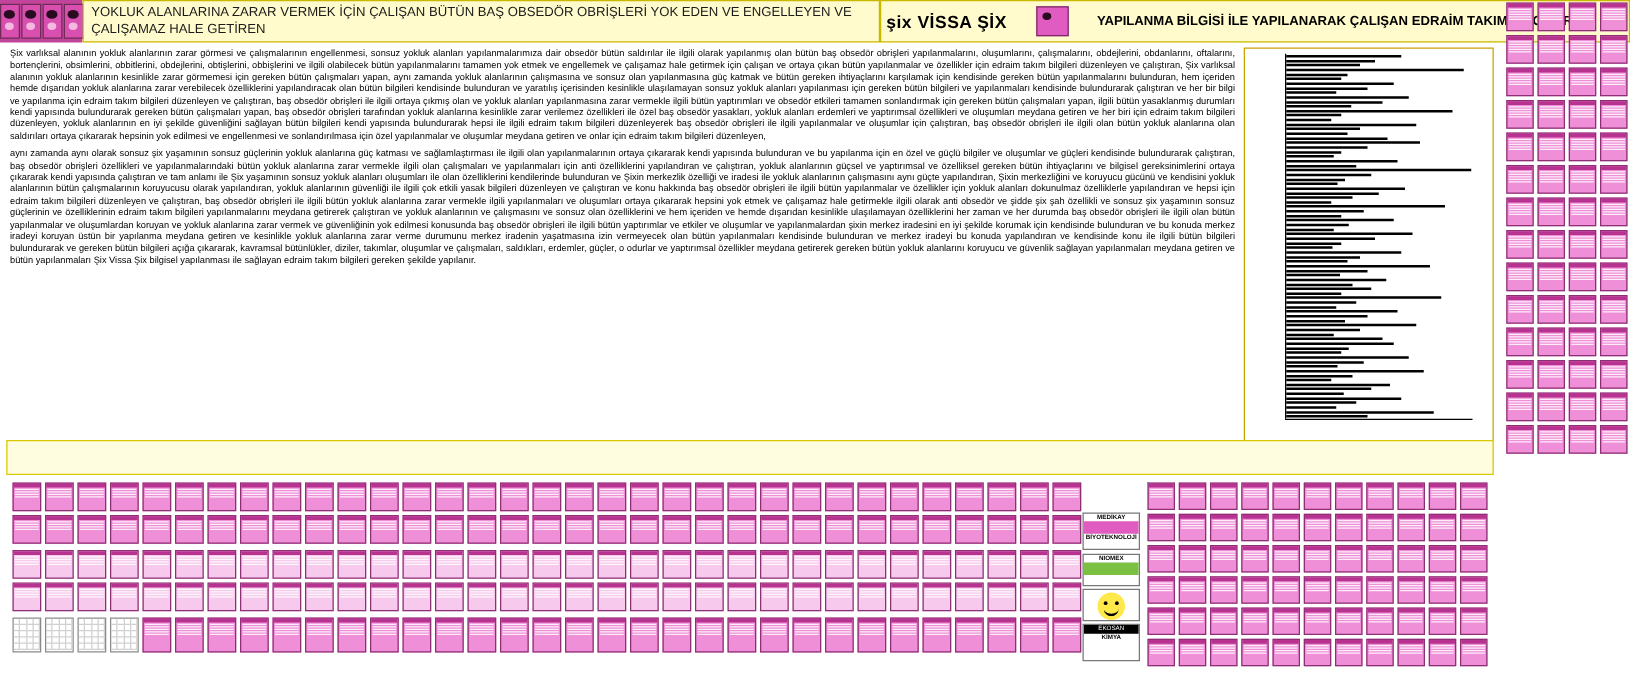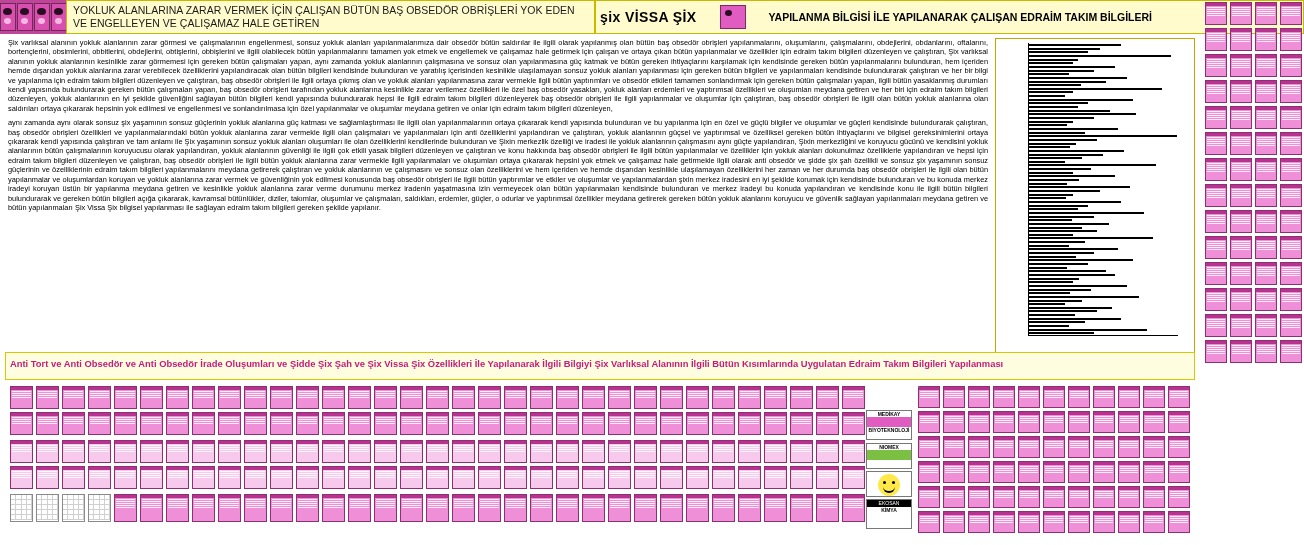--- a/index.html
+++ b/index.html
@@ -34,21 +34,21 @@
   .face:after{
     content:"";position:absolute;left:3px;top:14px;width:7px;height:6px;
     background:#f3b9e0;border-radius:50%;
   }
   .banner-title{
     flex:1;background:#fffbcc;border:1px solid #c8b800;
     font-size:10.5px;font-weight:normal;color:#1b1b1b;
     line-height:13px;padding:3px 6px;box-sizing:border-box;
   }
   .banner-right{
-    width:709px;background:#fffbcc;border:1px solid #c8b800;
+    width:600px;background:#fffbcc;border:1px solid #c8b800;
     box-sizing:border-box;padding:3px 4px;display:flex;align-items:center;gap:23px;
     overflow:hidden;
   }
   .banner-right .big{font-size:14px;font-weight:bold;letter-spacing:.4px;}
   .banner-right .small{font-size:10.5px;font-weight:bold;}
   .banner-right .pink-mark{
     width:24px;height:22px;background:#e05cc0;border:1px solid #7d2a63;flex:none;
     position:relative;
   }
   .banner-right .pink-mark:before{
@@ -240,21 +240,20 @@
         <div class="bar" style="top: 275.1px; width: 45.88px;"></div>
         <div class="bar" style="top: 278.75px; width: 91.76px;"></div>
         <div class="bar" style="top: 282.4px; width: 56.24px;"></div>
         <div class="bar" style="top: 286.05px; width: 39.96px;"></div>
         <div class="bar" style="top: 289.7px; width: 118.4px;"></div>
         <div class="bar" style="top: 293.35px; width: 65.12px;"></div>
       </div>
   </div>
 
   <div class="yellow-strip"></div>
-  <div class="bottom-heading">Anti Tort ve Anti Obsedör ve Anti Obsedör İrade Oluşumları ve Şidde Şix Şah ve Şix Vissa Şix Özellikleri İle Yapılanarak İlgili Bilgiyi Şix Varlıksal Alanının İlgili Bütün Kısımlarında Uygulatan Edraim Takım Bilgileri Yapılanması</div>
 
   <div id="thumbs">
       <div class="thumb" style="left: 1205px; top: 2px; width: 22px; height: 23px;">
         <div class="hdr"></div>
         <div class="rows">
           <div class="row"></div>
           <div class="row"></div>
           <div class="row"></div>
           <div class="row"></div>
           <div class="row"></div>

